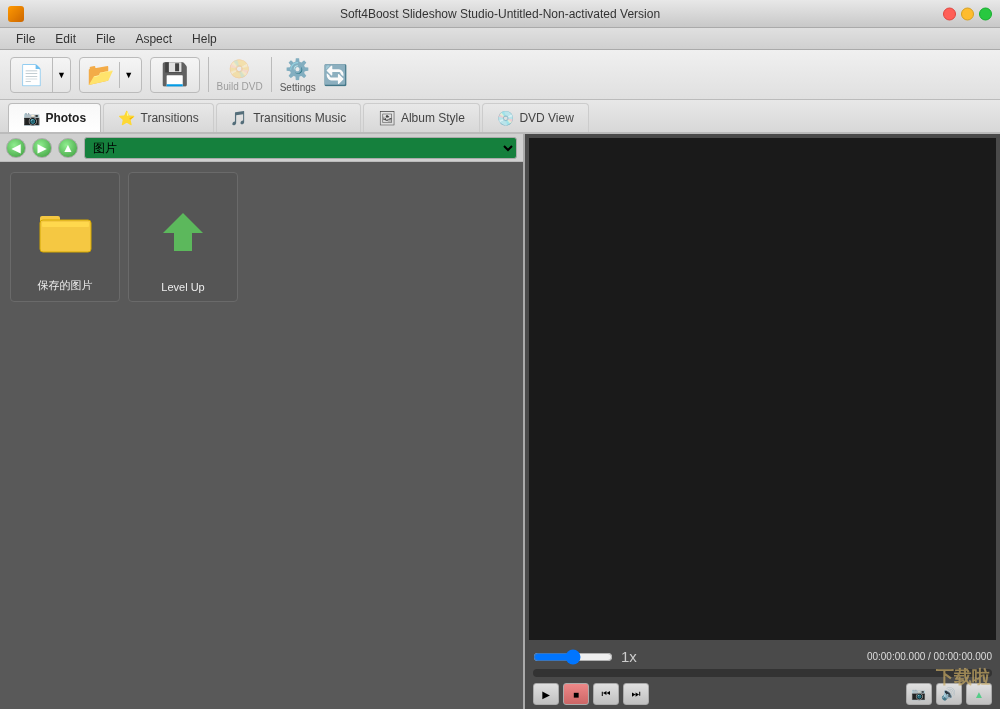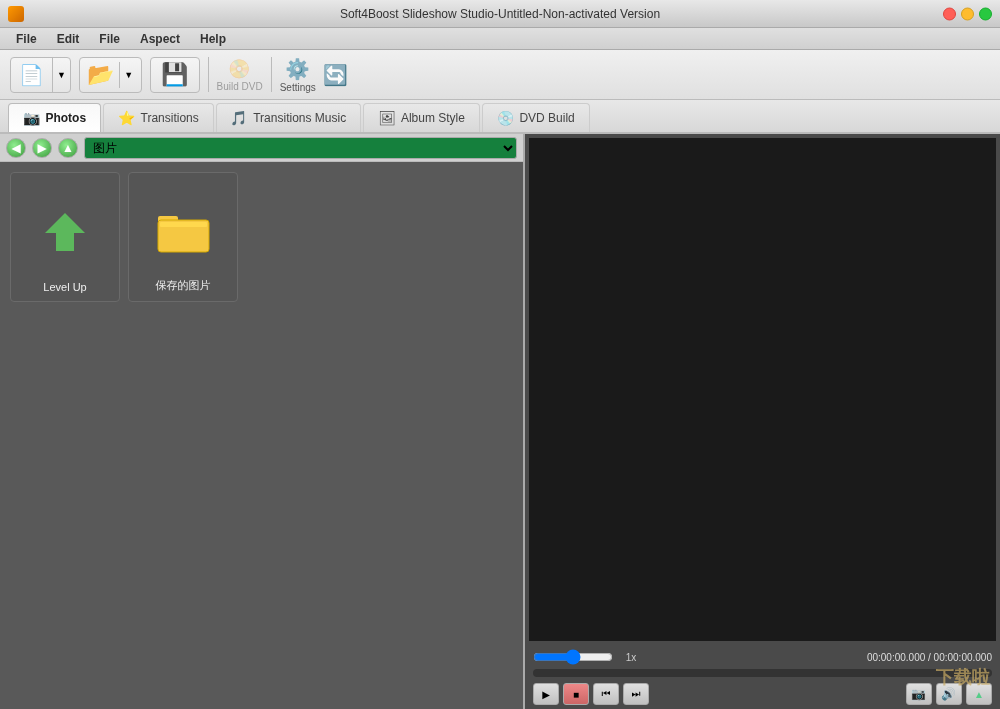--- a/index.html
+++ b/index.html
@@ -30,21 +30,20 @@
       padding: 0 8px;
       border-bottom: 1px solid #aaa;
       gap: 4px;
     }
     .menu-item {
       padding: 2px 8px;
       font-size: 12px;
       color: #333;
       cursor: pointer;
       border-radius: 3px;
-      font-weight: bold;
     }
 
     
     #toolbar {
       background: linear-gradient(to bottom, #f0f0f0, #e0e0e0);
       height: 50px;
       display: flex;
       align-items: center;
       padding: 0 10px;
       gap: 8px;
@@ -188,21 +187,21 @@
       padding: 4px 8px;
       background: #4a4a4a;
     }
     .preview-slider-row {
       display: flex;
       align-items: center;
       gap: 8px;
       margin-bottom: 4px;
     }
     .speed-slider { flex: 1; max-width: 80px; }
-    .speed-label { font-size: 10px; color: #ccc; min-width: 20px; text-align: center; }
+    .speed-label { font-size: 15px; color: #ccc; min-width: 20px; }
     .time-display { font-size: 10px; color: #ddd; margin-left: auto; }
     .progress-bar-container {
       width: 100%;
       height: 8px;
       background: #333;
       border-radius: 4px;
       margin-bottom: 6px;
       position: relative;
     }
     .progress-bar-fill { height: 100%; background: #666; border-radius: 4px; width: 0%; }
@@ -316,58 +315,58 @@
   <div class="tab">
     <span class="tab-icon">🎵</span>
     <span>Transitions Music</span>
   </div>
   <div class="tab">
     <span class="tab-icon">🖼</span>
     <span>Album Style</span>
   </div>
   <div class="tab">
     <span class="tab-icon">💿</span>
-    <span>DVD Build</span>
+    <span>DVD View</span>
   </div>
 </div>
 
 <div id="main">
 
   <div id="filebrowser">
 
     <div id="pathbar">
       <div class="nav-btn green" style="background:radial-gradient(circle at 40% 35%,#90ee90,#3a9a3a);">◀</div>
       <div class="nav-btn green" style="background:radial-gradient(circle at 40% 35%,#90ee90,#3a9a3a);">▶</div>
       <div class="nav-btn green" style="background:radial-gradient(circle at 40% 35%,#90ee90,#3a9a3a);">▲</div>
       <select class="path-select">
         <option>图片</option>
       </select>
     </div>
 
     <div id="filegrid">
-
-      <div class="file-item">
-        <div style="display:flex;flex-direction:column;align-items:center;justify-content:center;flex:1;">
-          <svg width="52" height="48" viewBox="0 0 52 48">
-            <polygon points="26,5 46,25 35,25 35,43 17,43 17,25 6,25" fill="#5cb85c"></polygon>
-          </svg>
-        </div>
-        <span class="file-label">Level Up</span>
-      </div>
 
       <div class="file-item">
         <div style="display:flex;flex-direction:column;align-items:center;justify-content:center;flex:1;">
           <svg width="55" height="45" viewBox="0 0 55 45">
             <rect x="2" y="12" width="51" height="32" rx="3" fill="#f5c842"></rect>
             <rect x="2" y="8" width="20" height="8" rx="2" fill="#f5c842"></rect>
             <rect x="2" y="12" width="51" height="32" rx="3" fill="none" stroke="#d4a800" stroke-width="1"></rect>
             <rect x="4" y="14" width="47" height="5" fill="#ffd84d" rx="1"></rect>
           </svg>
         </div>
         <span class="file-label">保存的图片</span>
+      </div>
+
+      <div class="file-item">
+        <div style="display:flex;flex-direction:column;align-items:center;justify-content:center;flex:1;">
+          <svg width="52" height="48" viewBox="0 0 52 48">
+            <polygon points="26,5 46,25 35,25 35,43 17,43 17,25 6,25" fill="#5cb85c"></polygon>
+          </svg>
+        </div>
+        <span class="file-label">Level Up</span>
       </div>
 
     </div>
   </div>
 
   <div id="preview">
     <div id="preview-screen"></div>
     <div id="preview-controls">
       <div class="preview-slider-row">
         <input type="range" class="speed-slider" value="50" min="0" max="100" style="">

